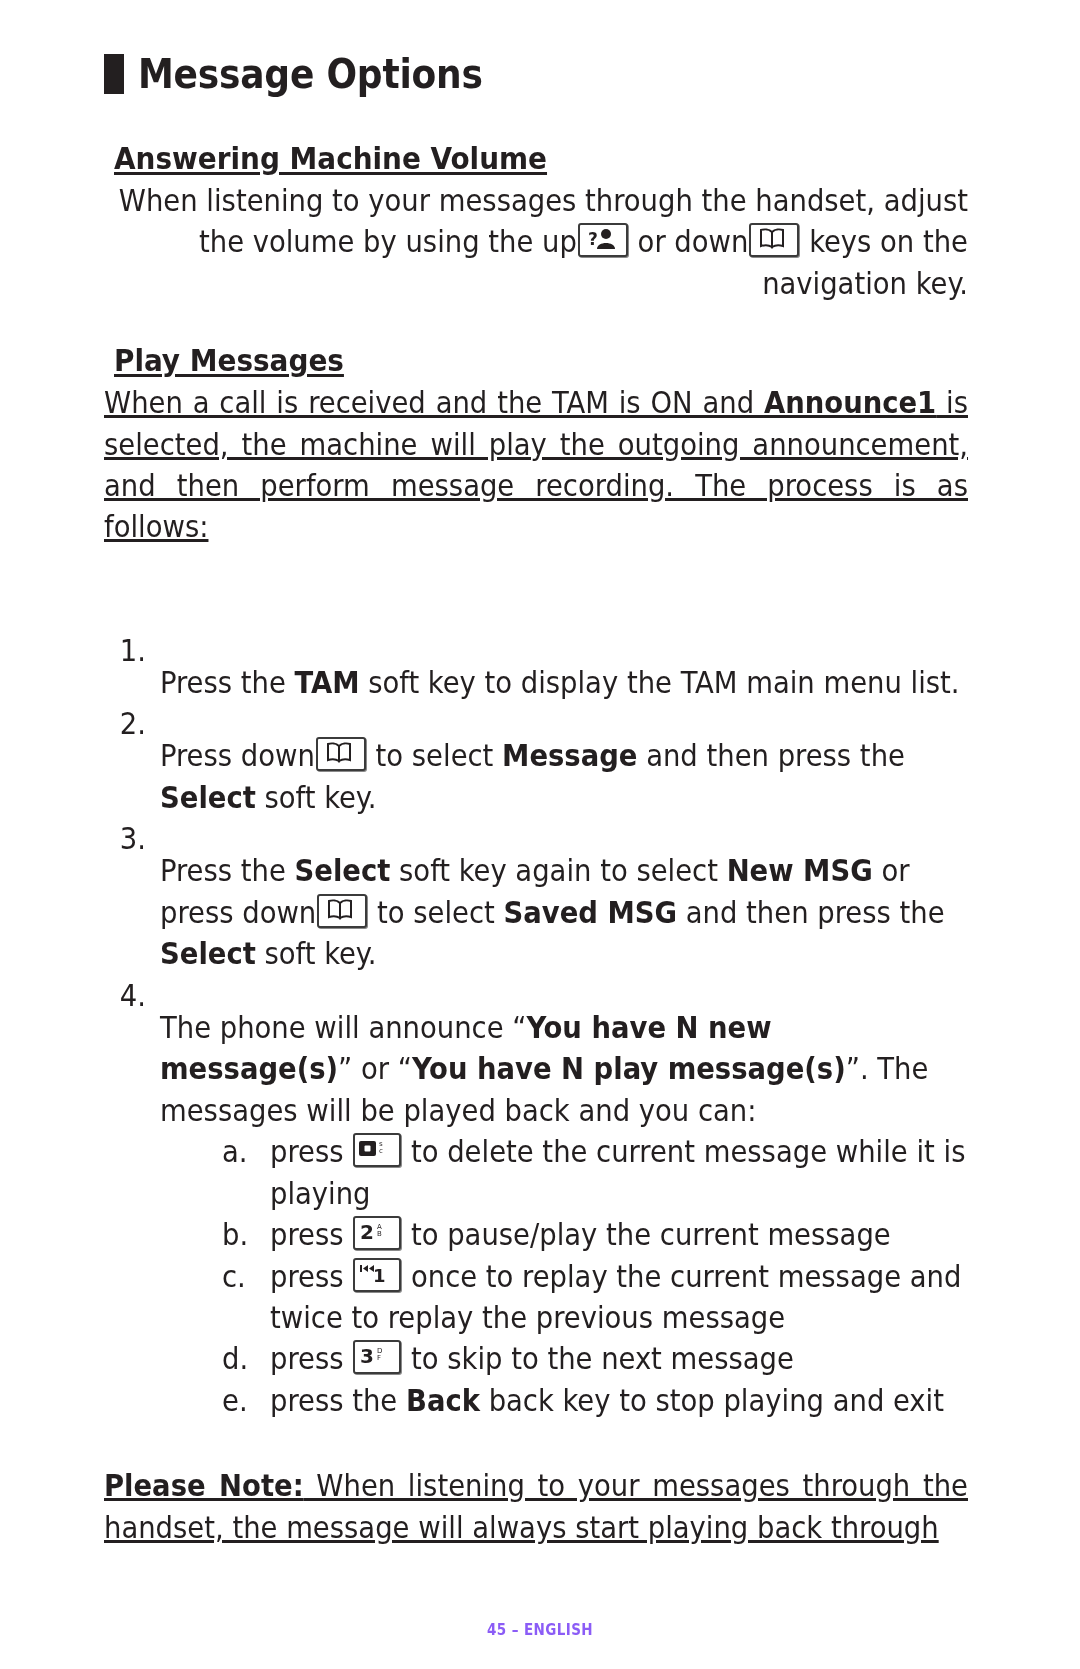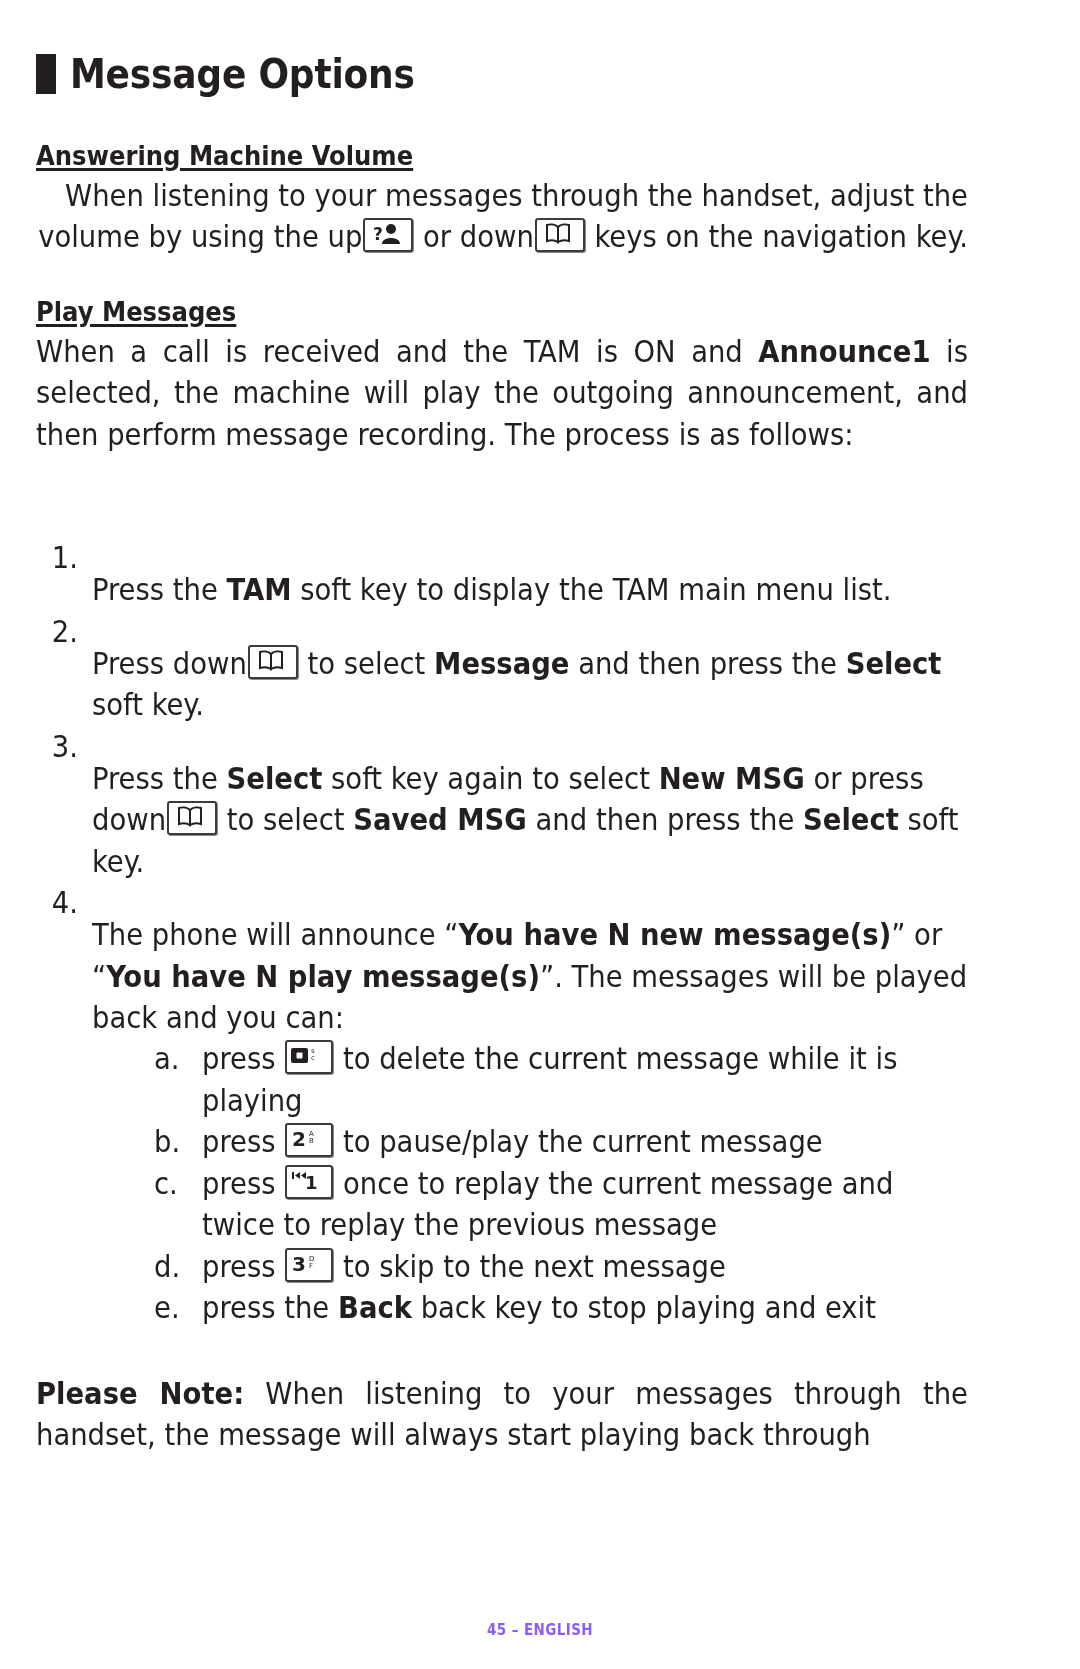--- a/index.html
+++ b/index.html
@@ -13,21 +13,21 @@
     font-family: "DejaVu Sans Condensed", "Liberation Sans Narrow", "Liberation Sans", sans-serif;
     color: #231f20;
     position: relative;
     overflow: hidden;
   }
   .page {
     position: relative;
     width: 1080px;
     height: 1669px;
     box-sizing: border-box;
-    padding: 54px 112px 0 36px;
+    padding: 54px 112px 0 104px;
   }
 
   
   .title-row {
     display: flex;
     align-items: center;
     gap: 14px;
     margin: 0 0 46px 0;
   }
   .title-bullet {
@@ -40,41 +40,42 @@
   .title-text {
     font-size: 40px;
     font-weight: bold;
     letter-spacing: -0.2px;
     line-height: 1;
     white-space: nowrap;
   }
 
   
   .sub-head {
-    font-size: 27px;
+    font-size: 31px;
     font-weight: bold;
     text-decoration: underline;
     text-underline-offset: 3px;
     text-decoration-thickness: 3px;
     line-height: 1.22;
-    margin: 0 0 2px 0;
+    margin: 0 0 2px 10px;
     display: inline-block;
   }
   .head-wrap { margin: 0 0 0 0; }
 
   
   p.body {
     font-size: 30.5px;
     line-height: 1.36;
     margin: 0;
     text-align: right;
   }
   p.justify {
     text-align: justify;
     text-align-last: left;
+    text-decoration: underline;
   }
   .gap-md { height: 38px; }
   .gap-lg { height: 44px; }
 
   b, strong { font-weight: bold; }
 
   
   .keycap {
     display: inline-block;
     vertical-align: -5px;

